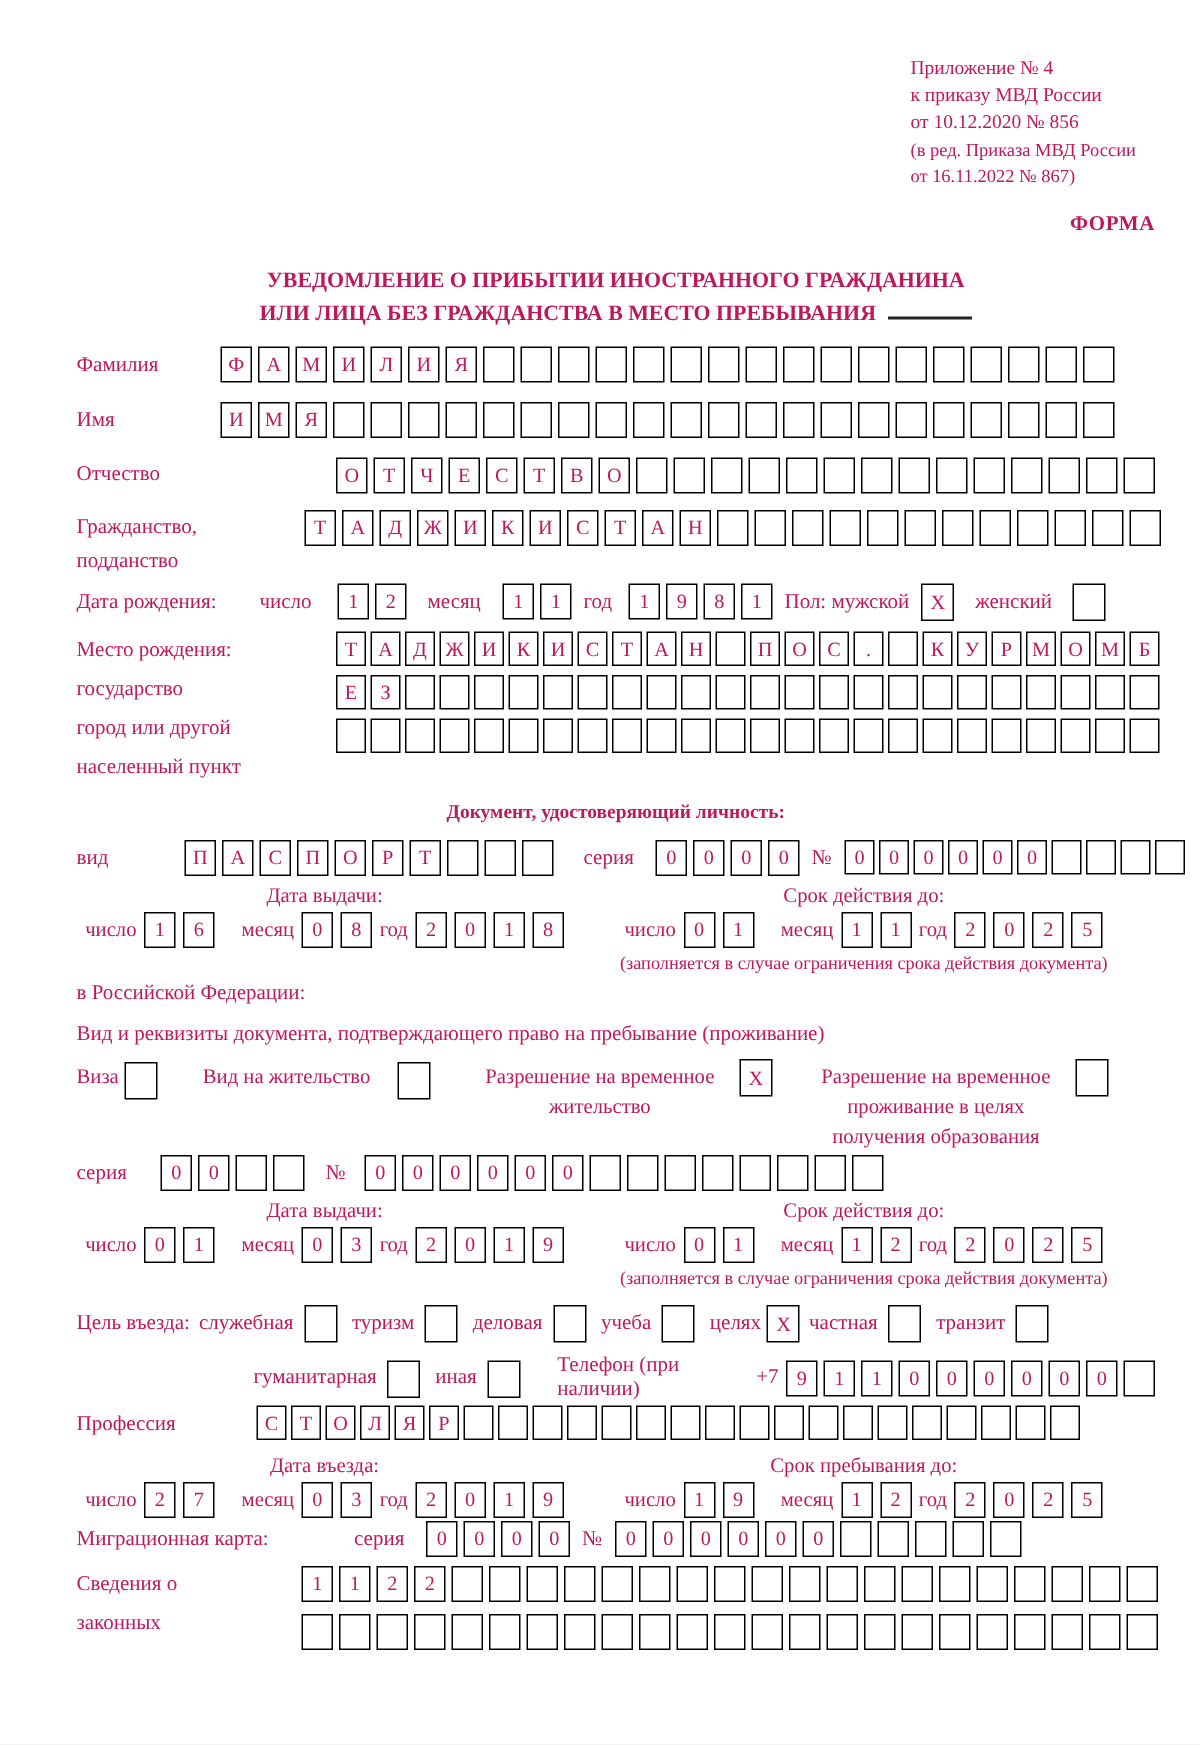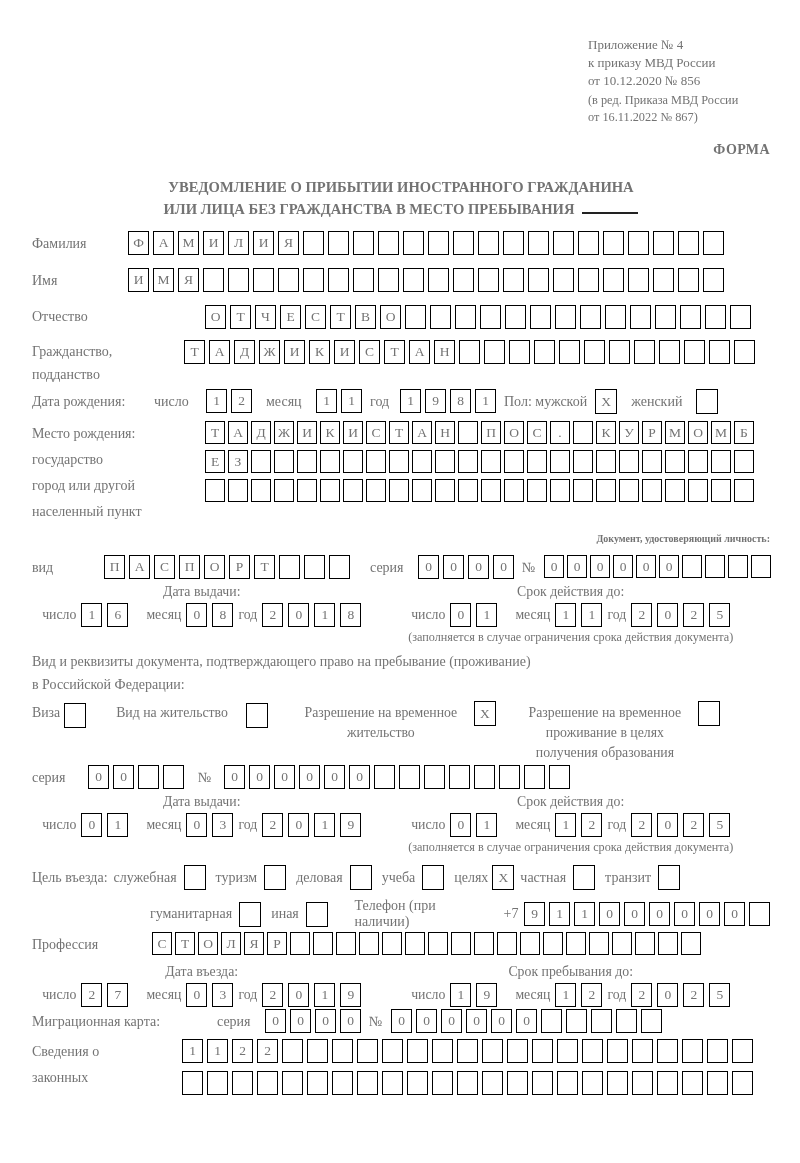--- a/index.html
+++ b/index.html
@@ -1,40 +1,40 @@
 <!DOCTYPE html>
 <html><head>
 <meta charset="utf-8">
 <style>
   html,body{margin:0;padding:0;background:#e9e9e9;}
   .page{
-    width:800px;height:1163px;background:#ffffff;color:#737373;
+    width:800px;height:1163px;background:#ffffff;color:#be185d;
     font-family:"Liberation Serif","DejaVu Serif",serif;
-    box-sizing:border-box;padding:36px 30px 10px 32px;
+    box-sizing:border-box;padding:36px 30px 10px 51px;
     position:relative;overflow:hidden;margin:0 auto;
   }
   .hdr{margin-left:556px;font-size:13px;line-height:18px;}
   .hdr-rev{font-size:12.3px;line-height:17px;margin-top:2px;}
   .forma{text-align:right;font-weight:bold;font-size:14px;margin-top:16px;letter-spacing:.4px;}
   .title{text-align:center;font-weight:bold;font-size:14.6px;line-height:22px;margin-top:18px;}
   .t-underline{display:inline-block;width:56px;border-bottom:2px solid #222;height:13px;margin-left:8px;}
   .sect{font-weight:bold;font-size:13.5px;text-align:center;margin-top:26px;margin-bottom:18px;}
   .row{display:flex;align-items:flex-start;margin-bottom:3px;font-size:14px;margin-top:11px;}
   .lbl{line-height:26px;flex:none;}
   .lblcol{line-height:23px;flex:none;}
   .w96{width:96px;} .w152{width:152px;} .w173{width:173px;} .w120{width:120px;} .w165{width:165px;}
   .cells{display:flex;gap:4px;flex:none;}
   .cell{width:21px;height:24px;border:1.8px solid #000;box-sizing:border-box;
         display:flex;align-items:center;justify-content:center;font-size:13.5px;flex:none;background:#fff;}
   .cells.sm{gap:3px;} .cells.sm .cell{width:20px;height:23px;}
   .cb{width:22px;height:25px;border:1.8px solid #000;box-sizing:border-box;display:inline-flex;
       align-items:center;justify-content:center;font-size:13.5px;flex:none;background:#fff;}
   .stack{display:flex;flex-direction:column;gap:6px;}
   .mt6{margin-top:6px;} .mt10{margin-top:2px;}
-  .center-head{text-align:right;font-weight:bold;font-size:10px;margin:8px 0 4px 0;}
+  .center-head{text-align:center;font-weight:bold;font-size:13px;margin:8px 0 4px 0;}
   .dp{display:flex;margin-top:2px;font-size:13.8px;}
   .dp-left{width:46%;} .dp-right{width:54%;}
   .dp-head{text-align:center;margin-bottom:3px;}
   .dp-row{display:flex;justify-content:center;align-items:center;gap:5px;}
   .dp-row .cells{gap:5px;}
   .dp-note{font-size:12.2px;text-align:center;white-space:nowrap;margin-top:3px;}
   .plain{font-size:14px;line-height:21px;margin-top:6px;}
   .permits{display:flex;align-items:flex-start;margin-top:8px;font-size:13.8px;}
   .pitem{display:flex;align-items:flex-start;margin-right:14px;}
   .plbl{line-height:20px;} .plbl.c{text-align:center;}
@@ -392,22 +392,22 @@
             <span class="cell">2</span>
             <span class="cell">0</span>
             <span class="cell">2</span>
             <span class="cell">5</span>
           </span>
       </div>
       <div class="dp-note">(заполняется в случае ограничения срока действия документа)</div>
     </div>
   </div>
 
+  <div class="plain" style="margin-top:2px">в Российской Федерации:</div>
   <div class="plain">Вид и реквизиты документа, подтверждающего право на пребывание (проживание)</div>
-  <div class="plain" style="margin-top:2px">в Российской Федерации:</div>
 
   <div class="permits">
     <div class="pitem">
       <span class="plbl">Виза</span>
       <span class="cb" style="margin-left:4px"></span>
     </div>
     <div class="pitem" style="margin-left:16px">
       <span class="plbl">Вид на жительство</span>
       <span class="cb" style="margin-left:18px"></span>
     </div>

